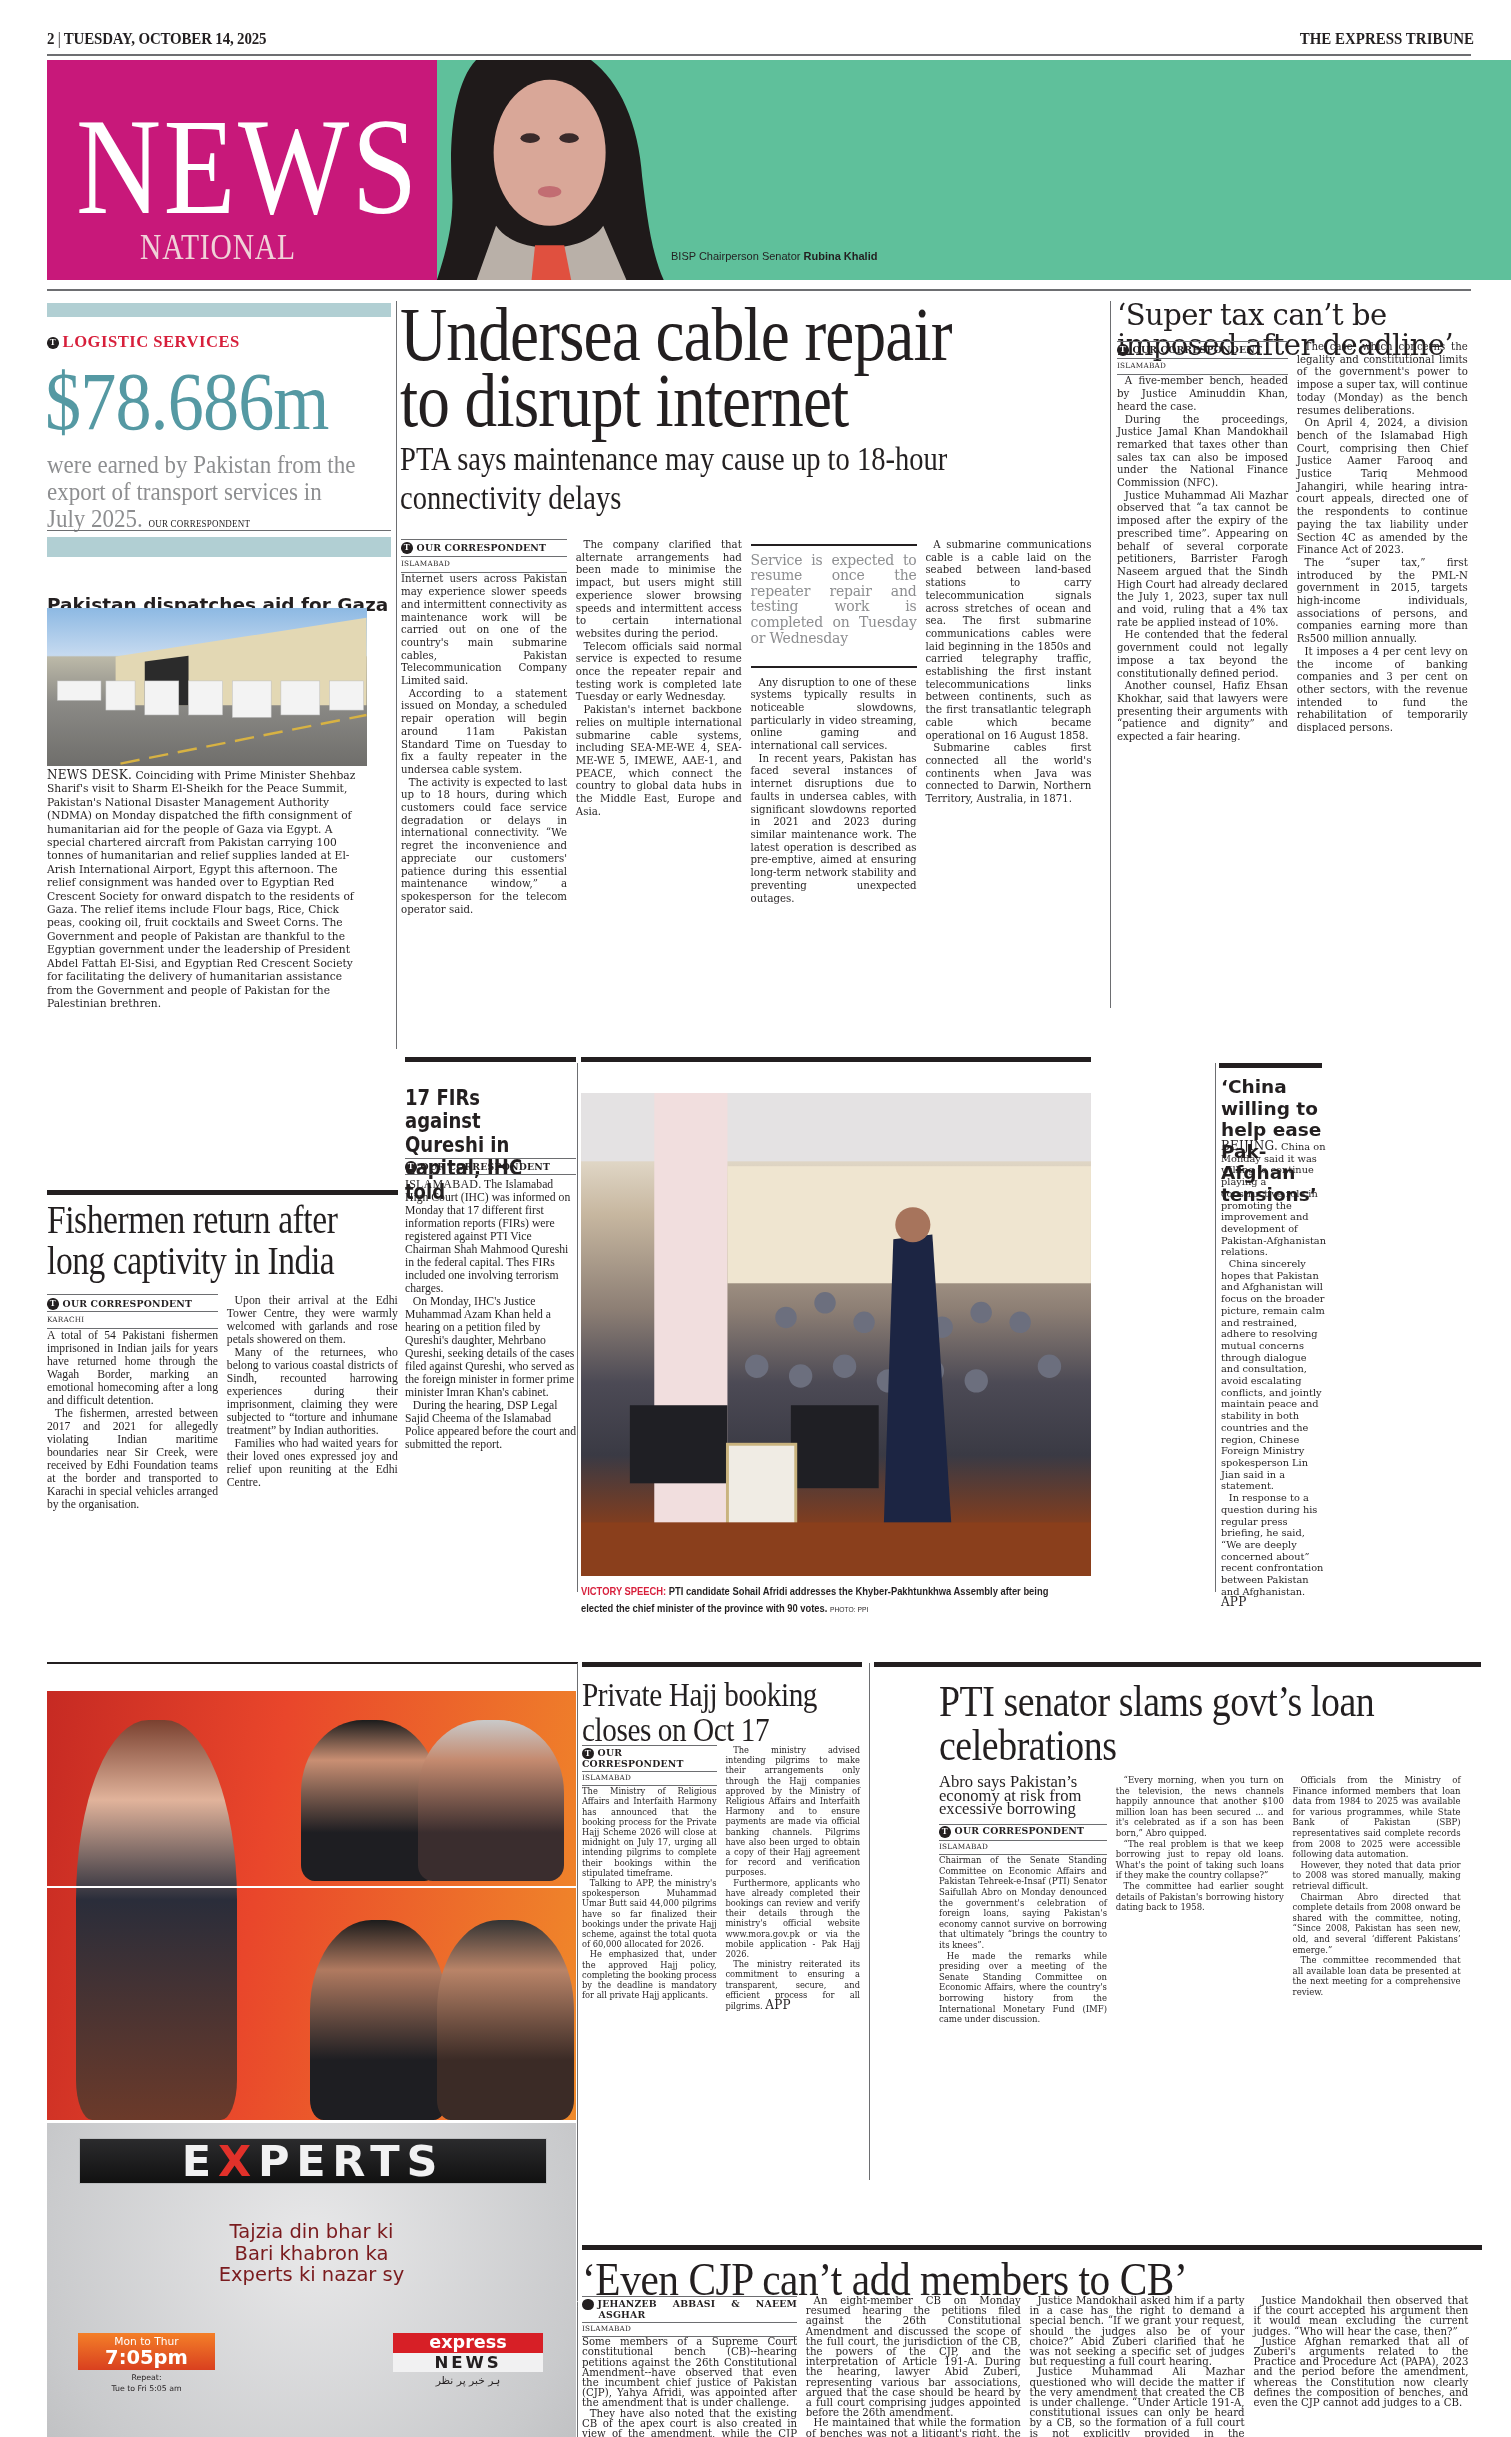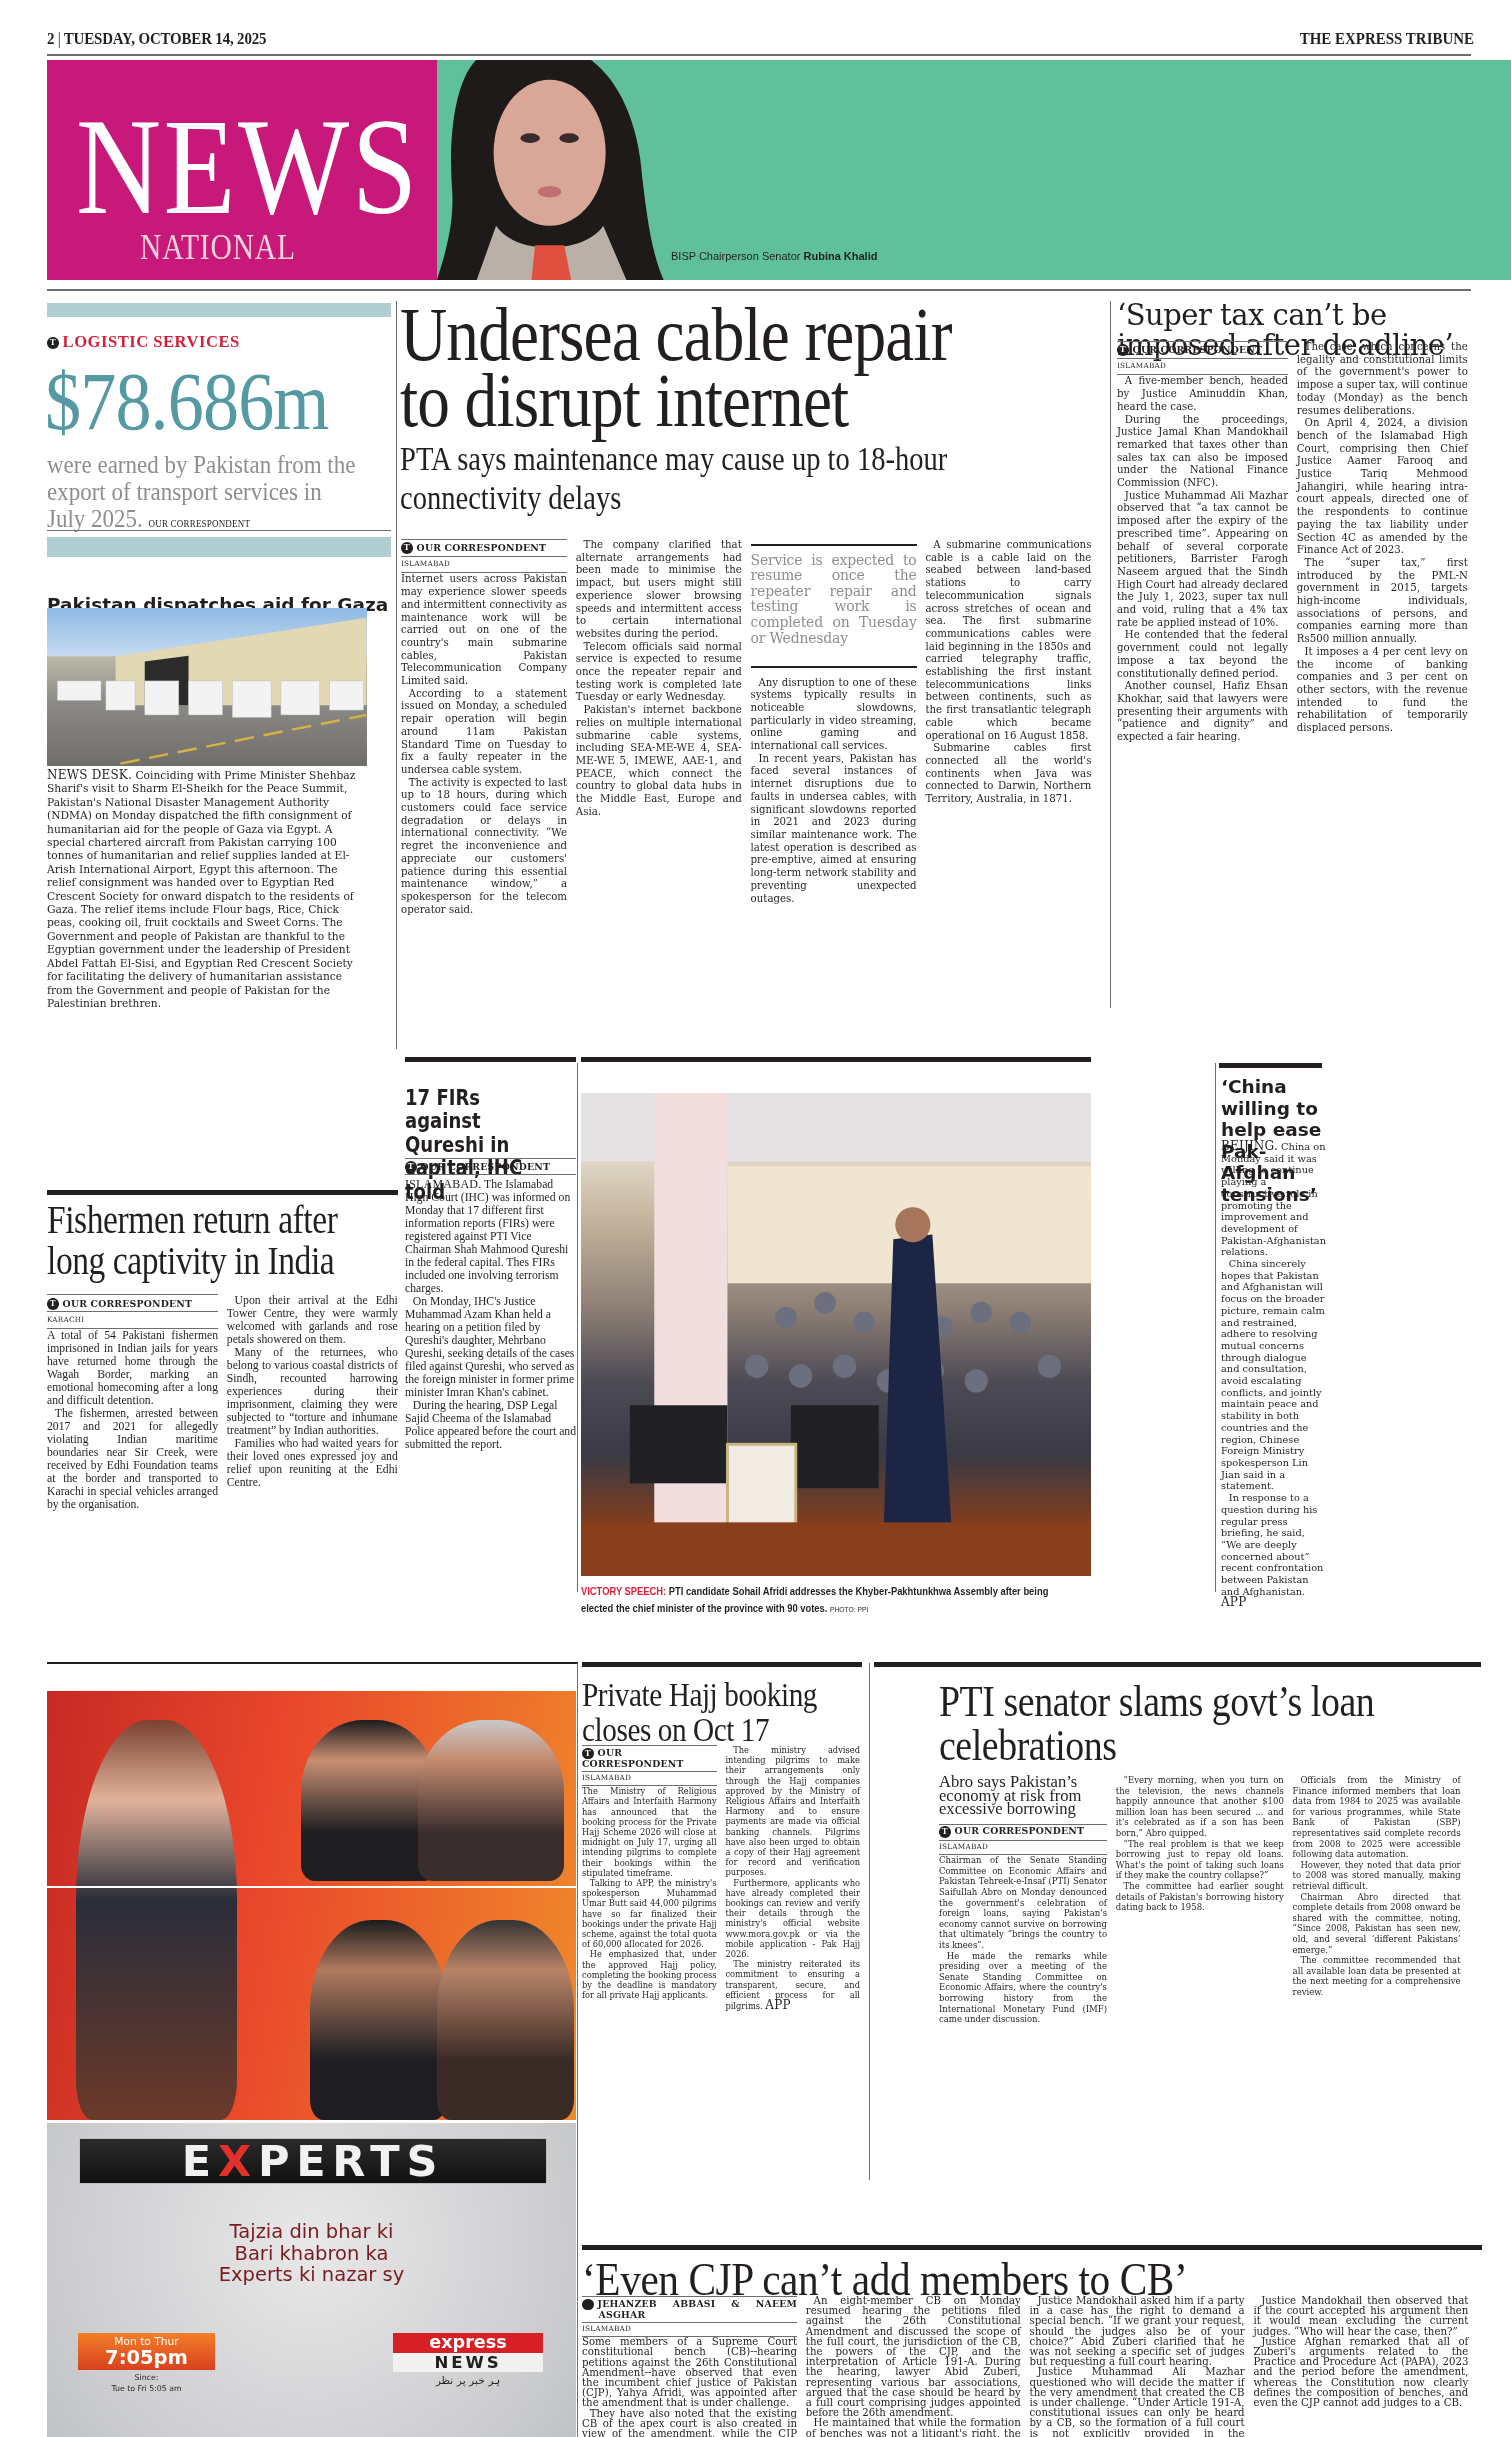--- a/index.html
+++ b/index.html
@@ -475,21 +475,21 @@
     <div class="ad-tagline">
       <div>Tajzia din bhar ki</div>
       <div>Bari khabron ka</div>
       <div>Experts ki nazar sy</div>
     </div>
     <div class="ad-time">
       <div class="days">Mon to Thur</div>
       <div class="hour">7:05pm</div>
     </div>
     <div class="ad-repeat">
-      <div>Since:</div>
+      <div>Repeat:</div>
       <div>Tue to Fri 5:05 am</div>
     </div>
     <div class="express-logo">
       <div class="top">express</div>
       <div class="bottom">NEWS</div>
       <div class="urdu">ہر خبر پر نظر</div>
     </div>
   </div>
 
 </div>

